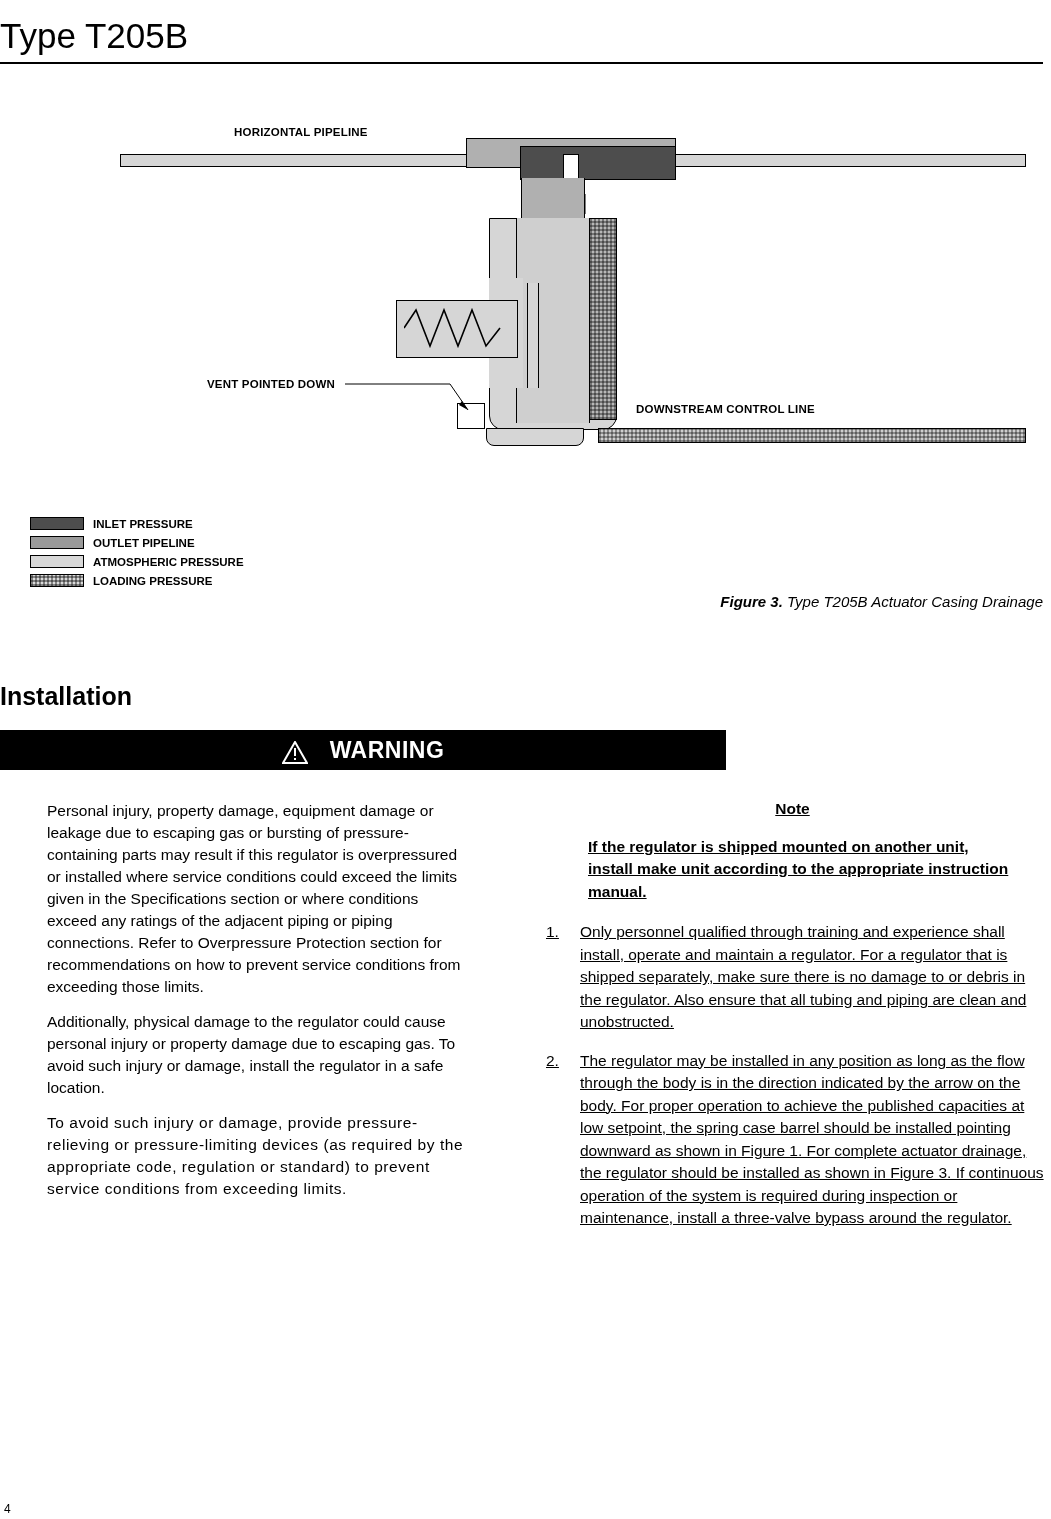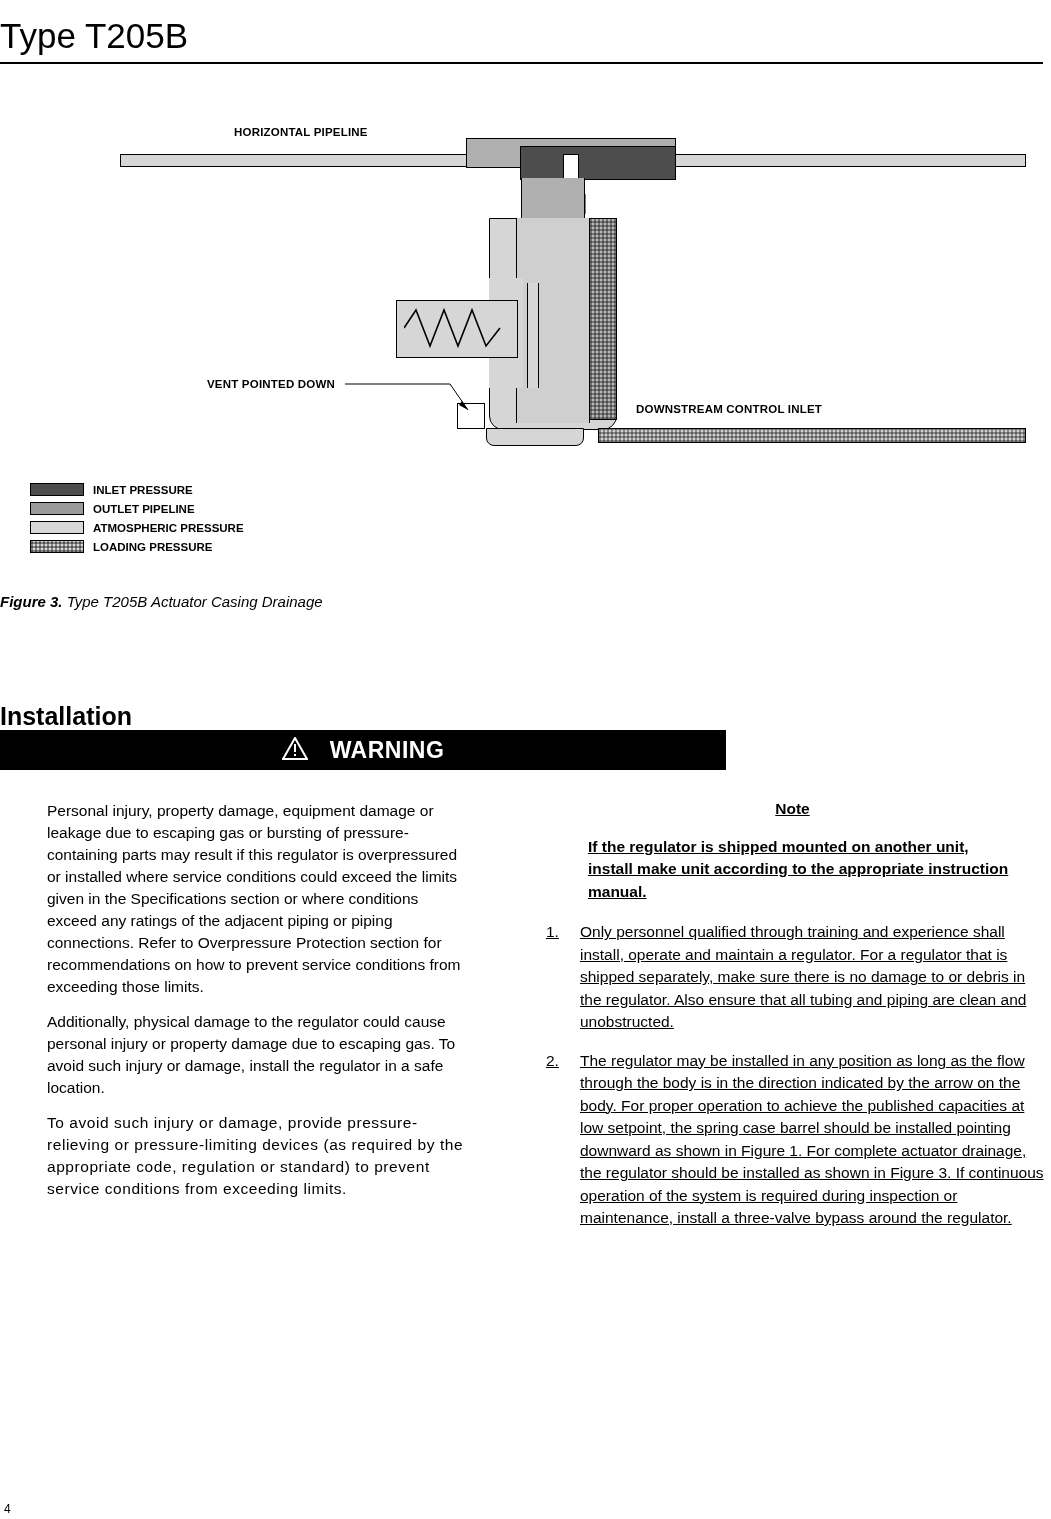--- a/index.html
+++ b/index.html
@@ -95,51 +95,51 @@
   .downstream-line {
     position:absolute; left:598px; top:350px; width:426px; height:13px;
     background:
       repeating-linear-gradient(90deg,#9a9a9a 0 2px,#e6e6e6 2px 4px),
       repeating-linear-gradient(0deg,#9a9a9a 0 2px,#e6e6e6 2px 4px);
     background-blend-mode:multiply;
     border:1px solid #000;
   }
 
   
-  .legend { position:absolute; left:30px; top:402px;text-align:center; }
+  .legend { position:absolute; left:30px; top:436px;text-align:center; }
   .legend-row { display:flex; align-items:center; height:19px; }
   .legend-sw { width:52px; height:11px; border:1px solid #000; margin-right:9px; }
   .sw-inlet { background:#4d4d4d; }
   .sw-outlet { background:#9a9a9a; }
   .sw-atm { background:#d8d8d8; }
   .sw-load {
     background:
       repeating-linear-gradient(90deg,#8f8f8f 0 2px,#ececec 2px 4px),
       repeating-linear-gradient(0deg,#8f8f8f 0 2px,#ececec 2px 4px);
     background-blend-mode:multiply;
   }
   .legend-txt { font-size:11.5px; font-weight:bold; }
 
   .figure-caption {
-    position:absolute; left:0; top:515px; width:1043px; text-align:left;
+    position:absolute; left:0; top:515px; width:1043px; text-align:right;
     font-size:15px; font-style:italic;
   }
   .figure-caption b { font-style:italic; font-weight:bold; }
 
   
   .section-heading {
-    position:absolute; left:0px; top:684px;
+    position:absolute; left:0px; top:664px;
     font-size:25px; font-weight:bold;
   }
   .warning-bar {
     position:absolute; left:0px; top:712px; width:726px; height:40px;
     background:#000000; color:#ffffff;
     display:flex; align-items:center; justify-content:center;
   }
-  .warning-inner { display:flex; align-items:flex-start; gap:22px; }
+  .warning-inner { display:flex; align-items:flex-end; gap:22px; }
   .warning-text { font-size:23px; font-weight:bold; letter-spacing:0.5px; }
 
   
   .col-left { position:absolute; left:47px; top:782px; width:420px; }
   .col-right { position:absolute; left:540px; top:782px; width:505px;text-decoration:underline; }
 
   .bold-p {
     font-size:15.5px; font-weight:normal; line-height:1.42; margin:0 0 13px 0;
   }
   .bold-p.wide { letter-spacing:0.55px; }
@@ -161,21 +161,21 @@
 
 <div class="page">
 
   <div class="doc-title">Type T205B</div>
   <div class="title-rule"></div>
 
   <div class="figure-area">
 
     <div class="lbl" style="left:234px; top:48px;">HORIZONTAL PIPELINE</div>
     <div class="lbl" style="left:207px; top:300px;">VENT POINTED DOWN</div>
-    <div class="lbl" style="left:636px; top:325px;">DOWNSTREAM CONTROL INLET</div>
+    <div class="lbl" style="left:636px; top:325px;">DOWNSTREAM CONTROL LINE</div>
 
     <div class="pipe-left"></div>
     <div class="pipe-right"></div>
     <div class="top-body"></div>
     <div class="top-body-dark"></div>
     <div class="neck-white"></div>
     <div class="throat"></div>
     <div class="casing"></div>
     <div class="hatch-col"></div>
     <div class="casing-inner"></div>

